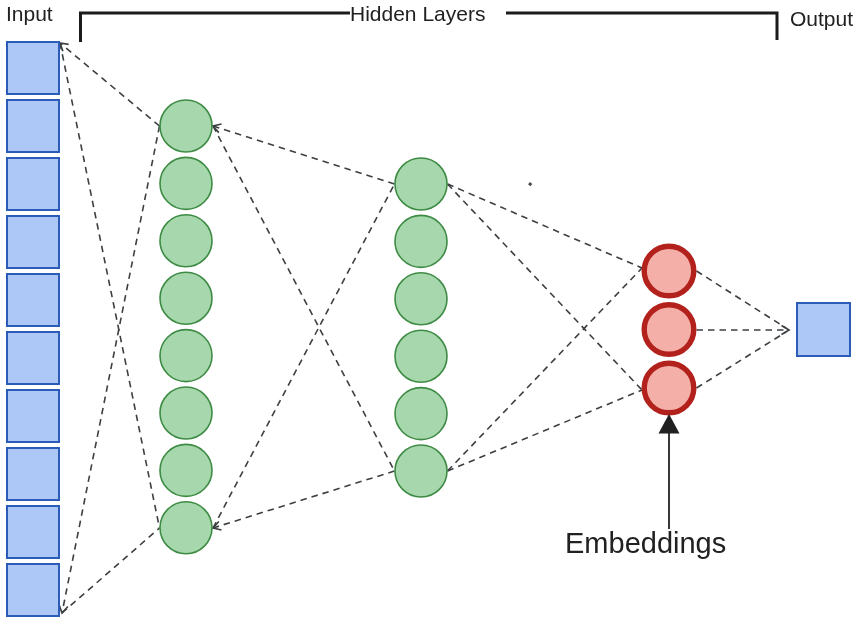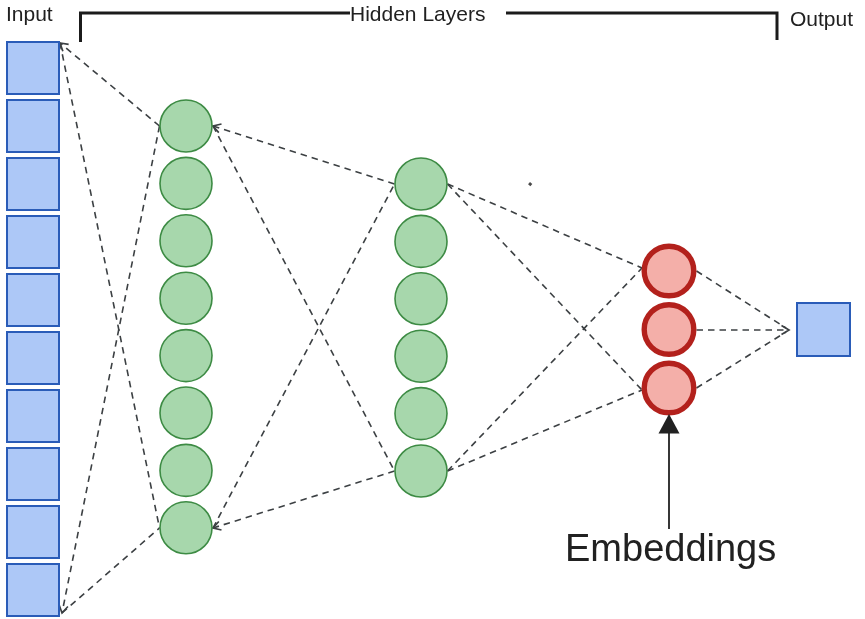--- a/index.html
+++ b/index.html
@@ -8,21 +8,21 @@
     overflow:hidden;font-family:"Liberation Sans",sans-serif;
   }
   svg.net{position:absolute;left:0;top:0;}
   .lbl{
     position:absolute;color:#212121;white-space:nowrap;
     font-family:"Liberation Sans",sans-serif;line-height:1.1;
   }
   .lbl-input{left:6px;top:2px;font-size:21px;}
   .lbl-hidden{left:350px;top:2px;width:156px;text-align:left;background:#ffffff;font-size:21px;}
   .lbl-output{left:790px;top:7px;font-size:21px;}
-  .lbl-embed{left:565px;top:528px;width:206px;text-align:left;font-size:38px;}
+  .lbl-embed{left:565px;top:528px;width:206px;text-align:left;font-size:29px;}
 </style>
 </head>
 <body>
 
 <div class="canvas">
 
   <svg class="net" width="865" height="619" viewBox="0 0 865 619" xmlns="http://www.w3.org/2000/svg">
     <defs>
       <marker id="arrowhead" markerUnits="userSpaceOnUse" markerWidth="13" markerHeight="13" viewBox="0 0 13 13" refX="10" refY="6.5" orient="auto">
         <path d="M2.5,2 L10,6.5 L2.5,11" fill="none" stroke="#3c4043" stroke-width="1.7"></path>

